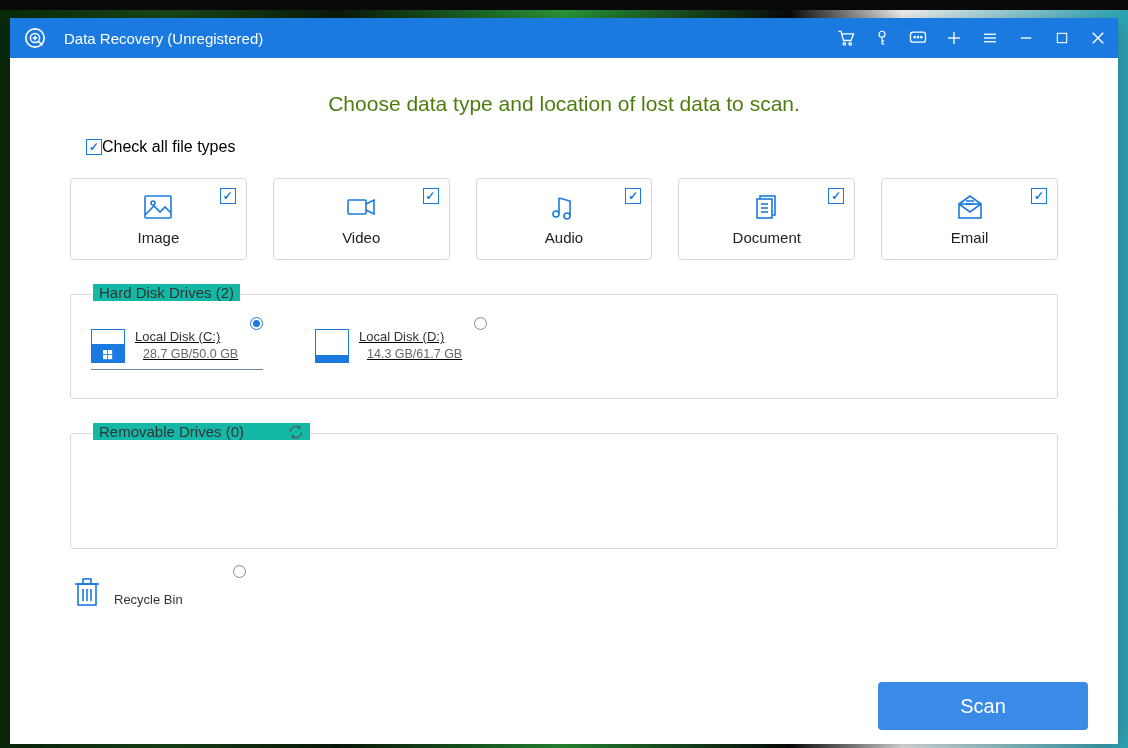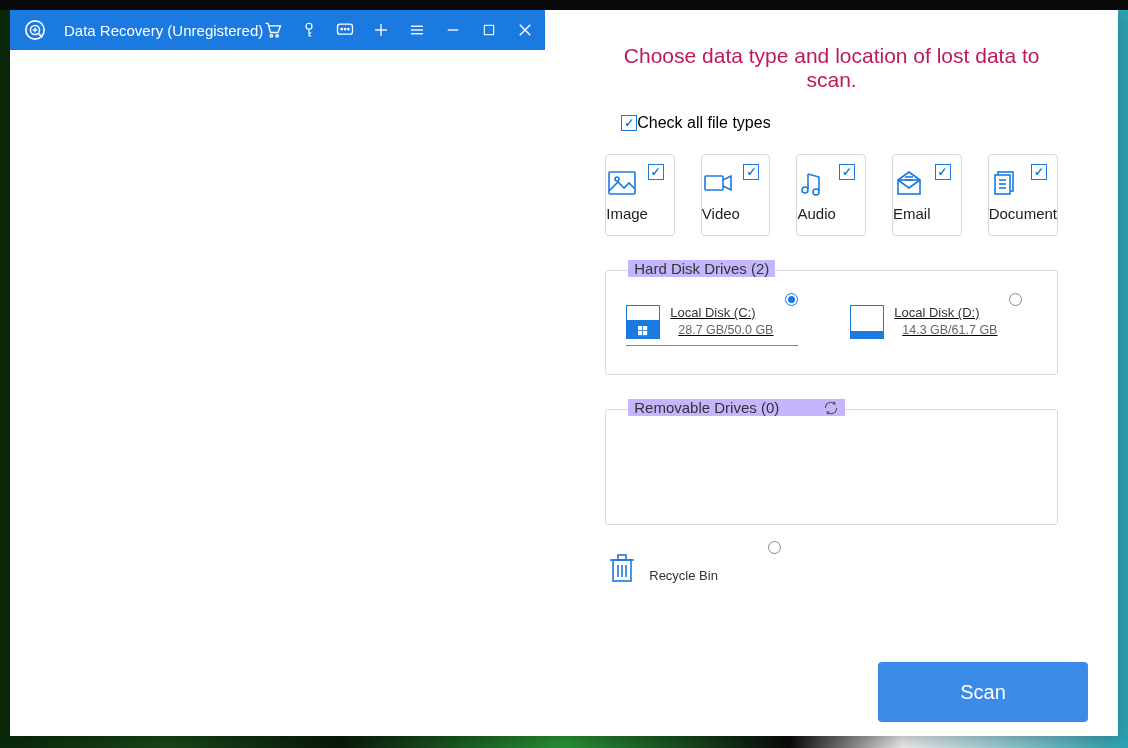--- a/index.html
+++ b/index.html
@@ -13,26 +13,27 @@
   }
   body::before {
     content: "";
     position: absolute;
     top: 0; left: 0; right: 0;
     height: 10px;
     background: #0a0a0a;
   }
   .window {
     position: absolute;
-    top: 10px; left: 10px;
+    top: 18px; left: 10px;
     width: 1108px;
     height: 726px;
     background: #fff;
     box-shadow: 0 4px 20px rgba(0,0,0,0.3);
     display: flex;
+    flex-direction: column;
   }
   .titlebar {
     height: 40px;
     background: #1b7ae0;
     display: flex;
     align-items: center;
     padding: 0 10px 0 14px;
     color: #fff;
   }
   .logo-icon {
@@ -49,21 +50,21 @@
   .content {
     flex: 1;
     padding: 34px 60px 28px 60px;
     position: relative;
     display: flex;
     flex-direction: column;
   }
   .heading {
     text-align: center;
     font-size: 21px;
-    color: #be185d;
+    color: #4d7c0f;
     margin-bottom: 22px;
     font-weight: 500;
   }
   .check-all-row {
     display: flex;
     align-items: center;
     gap: 0;
     margin-bottom: 22px;
     margin-left: 16px;
   }
@@ -86,41 +87,41 @@
     gap: 26px;
   }
   .card {
     flex: 1;
     border: 1px solid #d2d9e0;
     border-radius: 4px;
     height: 82px;
     position: relative;
     display: flex;
     flex-direction: column;
-    align-items: flex-start;
+    align-items: center;
     justify-content: center;
     gap: 8px;
     cursor:pointer;
   }
   .card .chk { position: absolute; top:9px; right:10px; }
   .card-icon { width: 32px; height: 28px; display:flex; align-items:center; justify-content:center; }
   .card-label { font-size: 15px; color: #222; }
   .group {
     margin-top: 34px;
     position: relative;
     border: 1px solid #d6dbe0;
     border-radius: 3px;
     padding: 28px 16px 20px 16px;
     min-height: 100px;
   }
   .group-title {
     position: absolute;
     top: -11px;
     left: 22px;
-    background: #c4b5fd;
+    background: #14b8a6;
     padding: 0 6px;
     font-size: 15px;
     color: #333;
     display:flex;
     align-items:center;
     gap:44px;
   }
   .refresh-icon { width:16px; height:16px; }
   .drives-row { display:flex; gap:44px; }
   .drive {
@@ -167,21 +168,21 @@
   }
   .recycle-area .radio {
     position: absolute; top:-6px; right:4px;
     width:13px; height:13px; border:1.2px solid #888; border-radius:50%;
   }
   .recycle-body { display:flex; gap:14px; align-items:flex-end; }
   .trash-icon { width:26px; height:30px; }
   .scan-btn {
     position:absolute;
     right:30px; bottom:14px;
-    width:210px; height:60px;
+    width:210px; height:48px;
     background:#3a8ae8;
     color:#fff;
     border:none;
     border-radius:4px;
     font-size:20px;
     cursor:pointer;
   }
   svg { display:block; }
 </style>
 </head>
@@ -294,41 +295,41 @@
               <path d="M11 5 L22 8 L22 22"></path>
               <circle cx="19" cy="23" r="3"></circle>
             </svg>
         </span>
         <span class="card-label">Audio</span>
       </div>
       <div class="card">
         <span class="chk checked"></span>
         <span class="card-icon">
           <svg viewBox="0 0 32 28" width="32" height="28" stroke="#1b7ae0" stroke-width="1.6" fill="none">
+              <rect x="9" y="3" width="15" height="19"></rect>
+              <rect x="6" y="6" width="15" height="19" fill="#fff"></rect>
+              <line x1="10" y1="11" x2="17" y2="11"></line>
+              <line x1="10" y1="15" x2="17" y2="15"></line>
+              <line x1="10" y1="19" x2="17" y2="19"></line>
+            </svg>
+        </span>
+        <span class="card-label">Document</span>
+      </div>
+      <div class="card">
+        <span class="chk checked"></span>
+        <span class="card-icon">
+          <svg viewBox="0 0 32 28" width="32" height="28" stroke="#1b7ae0" stroke-width="1.6" fill="none">
               <path d="M5 11 L16 3 L27 11"></path>
               <rect x="5" y="11" width="22" height="14"></rect>
               <path d="M5 11 L16 19 L27 11"></path>
               <line x1="12" y1="8" x2="20" y2="8"></line>
               <line x1="12" y1="11" x2="20" y2="11"></line>
             </svg>
         </span>
         <span class="card-label">Email</span>
-      </div>
-      <div class="card">
-        <span class="chk checked"></span>
-        <span class="card-icon">
-          <svg viewBox="0 0 32 28" width="32" height="28" stroke="#1b7ae0" stroke-width="1.6" fill="none">
-              <rect x="9" y="3" width="15" height="19"></rect>
-              <rect x="6" y="6" width="15" height="19" fill="#fff"></rect>
-              <line x1="10" y1="11" x2="17" y2="11"></line>
-              <line x1="10" y1="15" x2="17" y2="15"></line>
-              <line x1="10" y1="19" x2="17" y2="19"></line>
-            </svg>
-        </span>
-        <span class="card-label">Document</span>
       </div>
     </div>
 
     <div class="group">
       <div class="group-title">
         <span>Hard Disk Drives (2)</span>
       </div>
       <div class="drives-row">
         <div class="drive selected">
           <span class="radio"></span>

